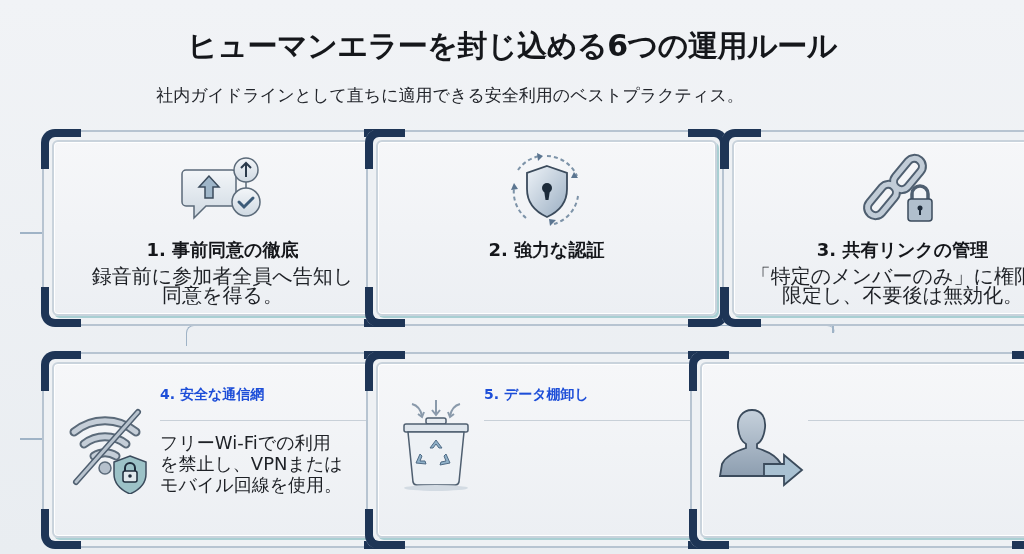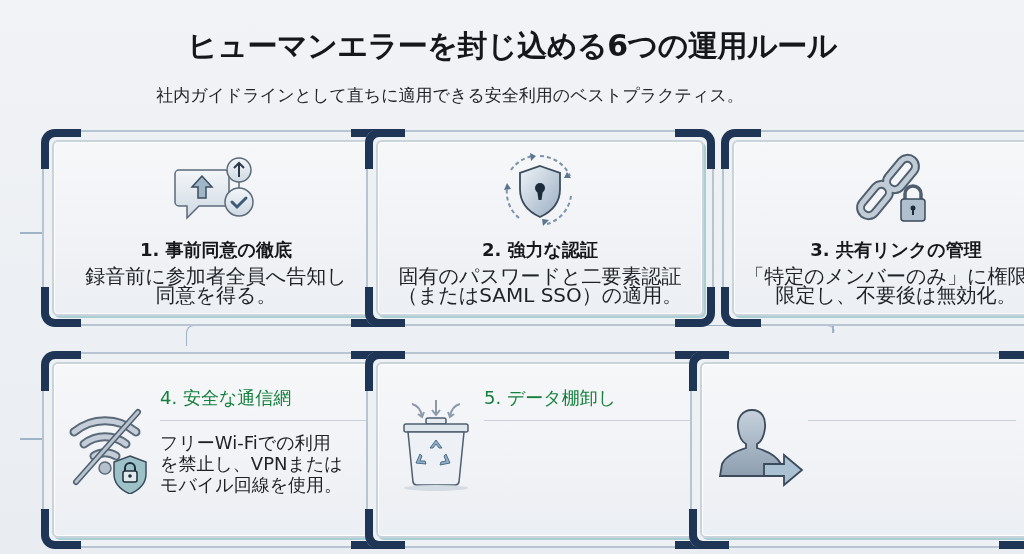--- a/index.html
+++ b/index.html
@@ -45,20 +45,21 @@
       border: 1.5px solid #9fb3c6;
       border-top: none;
       border-radius: 0 0 8px 8px;
     }
 
     
     .card {
       position: absolute;
       width: 348px;
       height: 196px;
+      padding-left: 13px;
     }
     .card .frame {
       position: absolute;
       inset: 0;
       border-radius: 10px;
       border: 2px solid #b7c4d1;
       background: #eef1f4;
     }
     .card .inner {
       position: absolute;
@@ -114,23 +115,23 @@
       position: absolute;
       left: 22px;
       top: 46px;
       width: 96px;
       height: 96px;
     }
     .card.bottom .card-title {
       position: absolute;
       top: 34px;
       left: 118px; right: 14px;
-      font-size: 18px;
-      font-weight: normal;
-      color: #15803d;
+      font-size: 14px;
+      font-weight: bold;
+      color: #1d4ed8;
     }
     .card.bottom .divider {
       position: absolute;
       top: 68px;
       left: 118px; right: 22px;
       height: 1px;
       background: #c8d0d8;
     }
     .card.bottom .card-desc {
       position: absolute;
@@ -208,22 +209,20 @@
       <path d="M22 66 a34 34 0 0 1 -12 -30" fill="none" stroke="#7d93a8" stroke-width="2" stroke-dasharray="4 3"></path>
       <path d="M7 38 l3 -7 l4 6z" fill="#5b7590"></path>
       <path d="M14 18 a34 34 0 0 1 22 -14" fill="none" stroke="#7d93a8" stroke-width="2" stroke-dasharray="4 3"></path>
       <path d="M33 1 l6 3 l-5 5z" fill="#5b7590"></path>
       <path d="M43 14 l20 7 v16 c0 14 -9 23 -20 28 c-11 -5 -20 -14 -20 -28 v-16z" fill="url(#g2)" stroke="#3b4b5c" stroke-width="1.8"></path>
       <circle cx="43" cy="36" r="5" fill="#1d2b3a"></circle>
       <path d="M40 38 h6 l-1.5 10 h-3z" fill="#1d2b3a"></path>
     </svg>
   </div>
   <div class="card-title">2. 強力な認証</div>
-  <div class="card-desc">固有のパスワードと二要素認証
-（またはSAML SSO）の適用。</div>
 </div>
 
 <div class="card top" style="left:722px; top:130px;">
   <div class="frame"></div>
   <div class="inner"></div>
   <div class="corner tl"></div>
   <div class="corner tr"></div>
   <div class="corner bl"></div>
   <div class="corner br"></div>
   <div class="icon">

